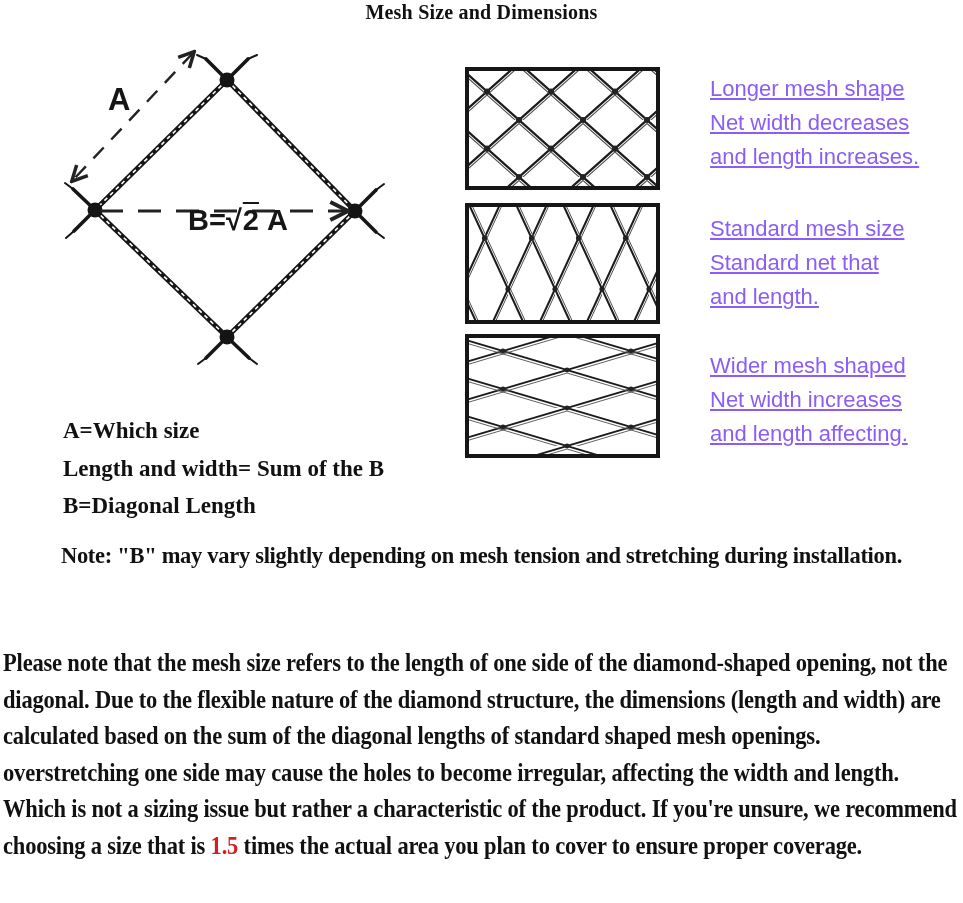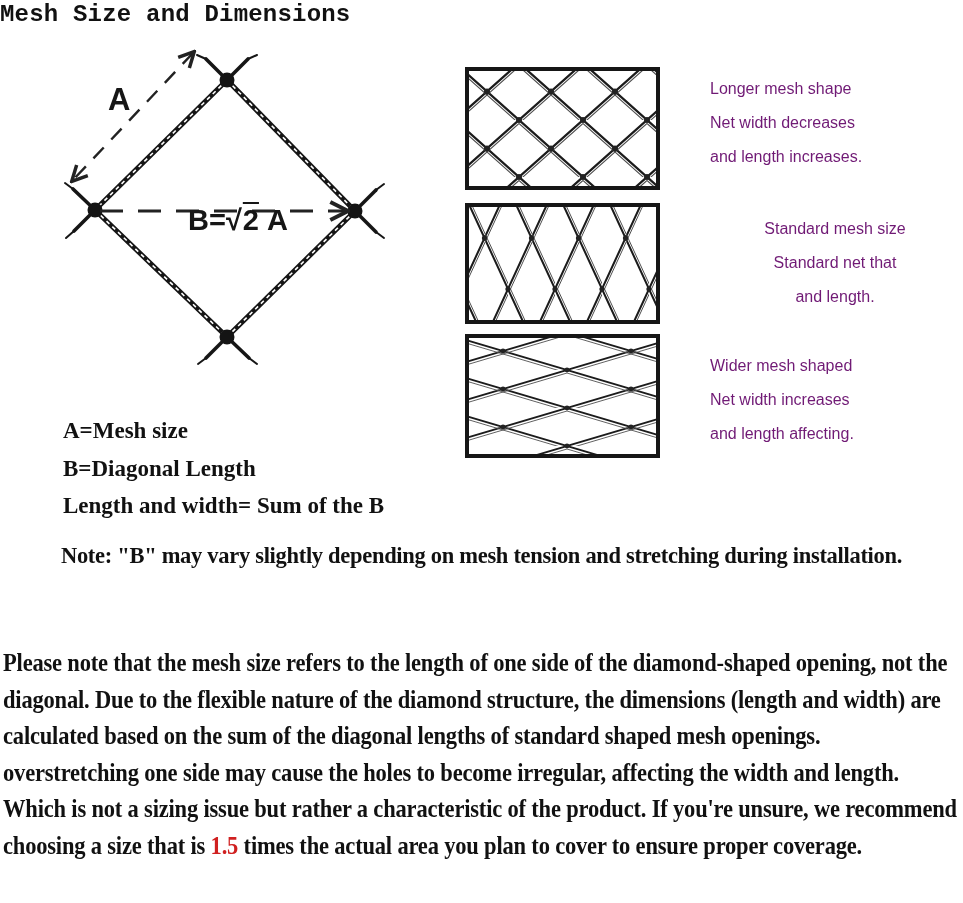--- a/index.html
+++ b/index.html
@@ -1,43 +1,43 @@
 <!DOCTYPE html>
 <html><head>
 <meta charset="utf-8">
 <style>
   html,body{margin:0;padding:0;background:#fff;}
   #page{position:relative;width:963px;height:903px;background:#ffffff;overflow:hidden;
         font-family:"Liberation Serif",serif;color:#111;}
   .abs{position:absolute;}
 
-  #title{left:0;right:0;top:1px;text-align:left;font-size:24px;font-weight:bold;
-         letter-spacing:.2px;font-family:Liberation Mono, monospace;}
+  #title{left:0;right:0;top:1px;text-align:center;font-size:20px;font-weight:bold;
+         letter-spacing:.2px;}
 
   
   #diagram-wrap{left:60px;top:45px;width:340px;height:335px;}
   #label-a{left:108px;top:82px;font-family:"Liberation Sans",sans-serif;font-size:31px;
            font-weight:600;color:#161616;}
   #formula-b{left:188px;top:168px;font-family:"Liberation Sans",sans-serif;font-size:29px;
              font-weight:600;color:#161616;white-space:nowrap;margin-top:36px;}
   #formula-b .radicand{text-decoration:overline;padding:0 1px;}
   #formula-b .fsuffix{margin-left:7px;}
 
   
   .meshbox{left:465px;width:187px;border:4px solid #161616;background:#fff;}
   #meshbox-1{top:67px;height:115px;}
   #meshbox-2{top:203px;height:113px;}
   #meshbox-3{top:334px;height:116px;}
   .meshbox svg{display:block;width:100%;height:100%;}
 
   
   .variant-label{left:710px;width:250px;font-family:"Liberation Sans",sans-serif;
-                 font-size:16px;line-height:34px;color:#701a75;}
+                 font-size:22px;line-height:34px;color:#8b5cf6;text-decoration:underline;}
   #variant-label-1{top:72px;}
-  #variant-label-2{top:212px;text-align:center;}
+  #variant-label-2{top:212px;}
   #variant-label-3{top:349px;}
 
   
   #legend{left:63px;top:412px;font-size:23px;font-weight:bold;line-height:37.5px;}
 
   
   #note{left:0;right:0;top:543px;text-align:center;font-size:22.5px;font-weight:bold;
         letter-spacing:-0.3px;white-space:nowrap;}
 
   
@@ -174,22 +174,22 @@
     <div>Standard net that</div>
     <div>and length.</div>
   </div>
   <div id="variant-label-3" class="variant-label abs">
     <div>Wider mesh shaped</div>
     <div>Net width increases</div>
     <div>and length affecting.</div>
   </div>
 
   <div id="legend" class="abs">
-    <div>A=Mesh size</div>
+    <div>A=Which size</div>
+    <div>Length and width= Sum of the B</div>
     <div>B=Diagonal Length</div>
-    <div>Length and width= Sum of the B</div>
   </div>
 
   <div id="note" class="abs">Note: "B" may vary slightly depending on mesh tension and stretching during installation.</div>
 
   <div id="paragraph" class="abs"><span>Please note that the mesh size refers to the length of one side of the diamond-shaped opening, not the diagonal. Due to the flexible nature of the diamond structure, the dimensions (length and width) are calculated based on the sum of the diagonal lengths of standard shaped mesh openings. overstretching one side may cause the holes to become irregular, affecting the width and length. Which is not a sizing issue but rather a characteristic of the product. If you're unsure, we recommend choosing a size that is </span><span class="hl">1.5</span><span> times the actual area you plan to cover to ensure proper coverage.</span></div>
 
 </div>
 
 </body></html>

